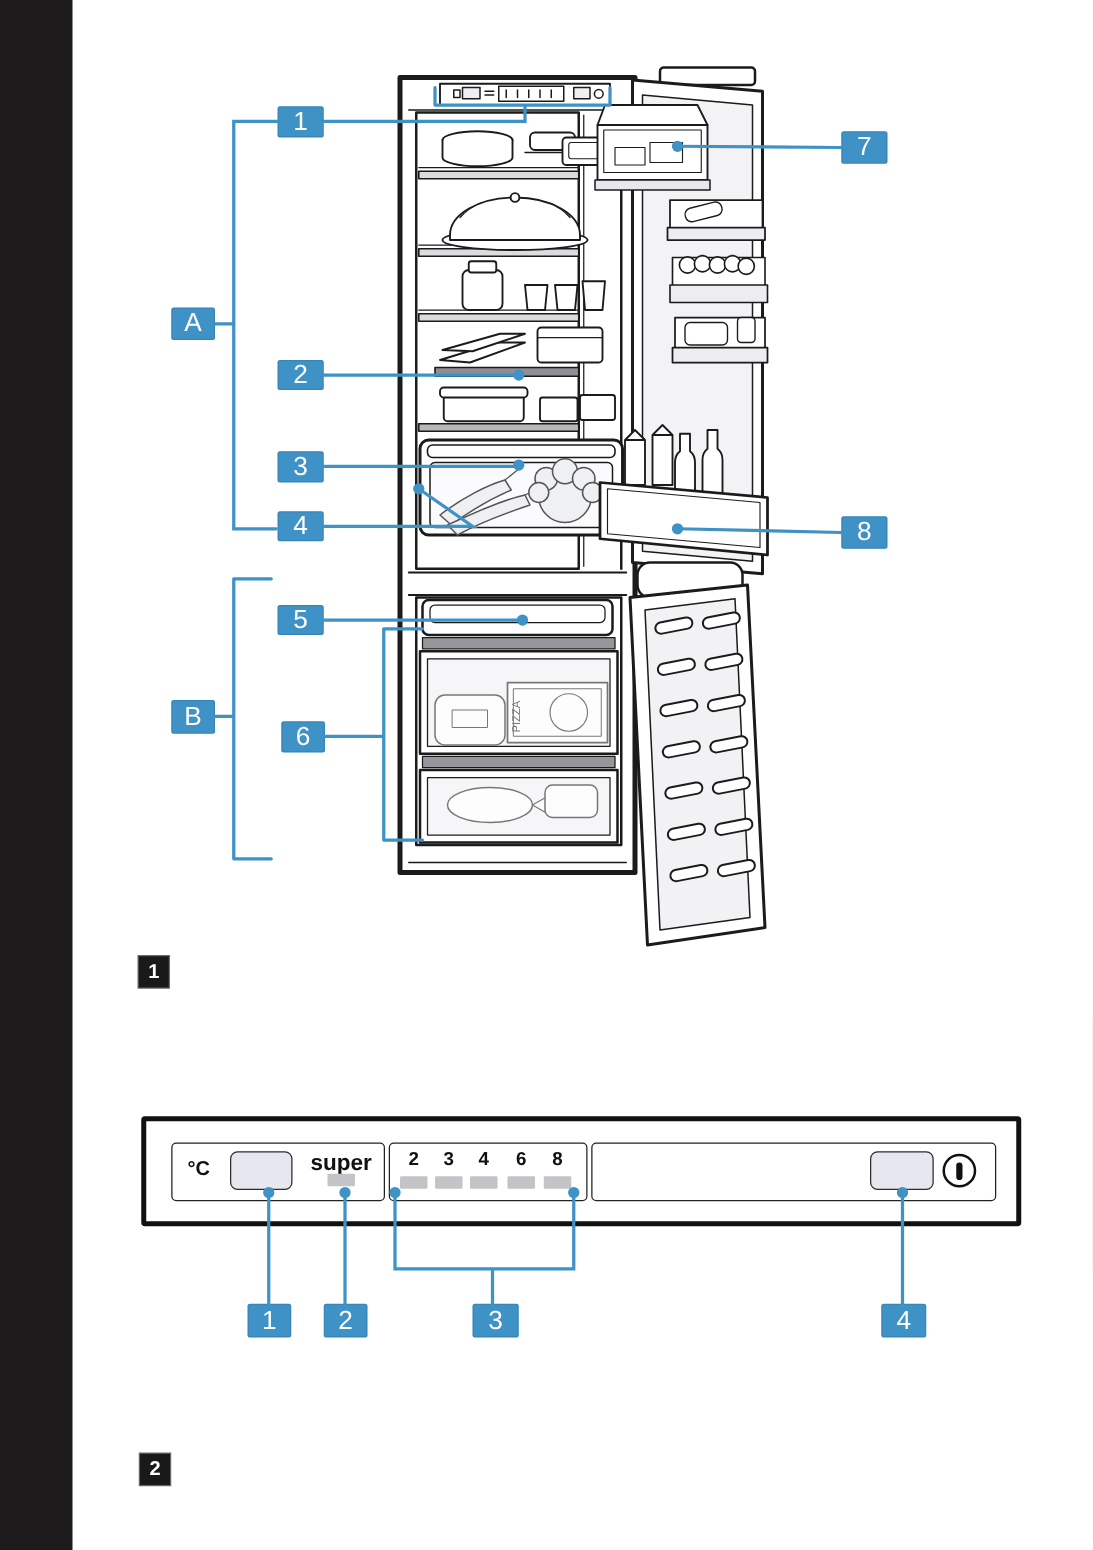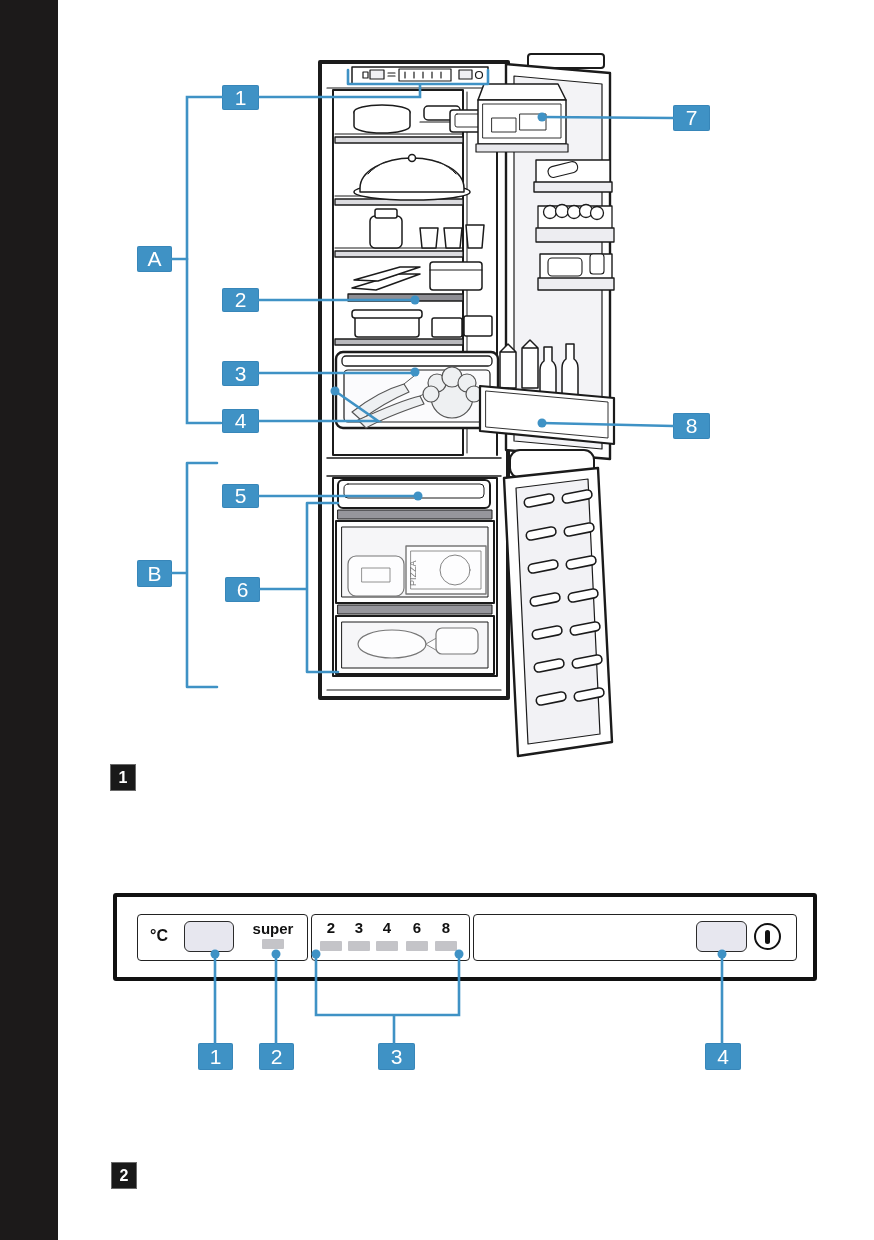--- a/index.html
+++ b/index.html
@@ -20,21 +20,21 @@
       border:4px solid #111;border-radius:3px;box-sizing:border-box;}
   .sec{position:absolute;border:1.5px solid #222;border-radius:4px;box-sizing:border-box;background:#fff;}
   .sec1{left:20px;top:17px;width:171px;height:47px;}
   .sec2{left:194px;top:17px;width:159px;height:47px;}
   .sec3{left:356px;top:17px;width:324px;height:47px;}
   .degc{position:absolute;left:12px;top:12px;font-size:16px;font-weight:700;color:#111;}
   .pbtn{position:absolute;background:#e7e7ef;border:1.5px solid #2b2b2b;border-radius:6px;
       box-sizing:border-box;}
   .btn1{left:46px;top:6px;width:50px;height:31px;}
   .superlbl{position:absolute;left:100px;top:5px;width:70px;text-align:center;
-      font-size:15px;font-weight:700;color:#111;}
+      font-size:18px;font-weight:700;color:#111;}
   .led{position:absolute;width:22px;height:10px;background:#c4c4c8;border-radius:1px;}
   .led-super{left:124px;top:24px;}
   .cell{position:absolute;top:4px;width:26px;text-align:center;}
   .cell .num{font-size:15px;font-weight:700;color:#111;line-height:18px;}
   .cell .led{position:static;display:block;margin:4px auto 0 auto;}
   .btn4{left:222px;top:6px;width:51px;height:31px;}
   .pwr{position:absolute;left:280px;top:8px;width:27px;height:27px;border:2.5px solid #111;
       border-radius:50%;box-sizing:border-box;display:flex;align-items:center;justify-content:center;}
   .pwr i{display:block;width:5px;height:14px;background:#111;border-radius:2.5px;}
 </style>

